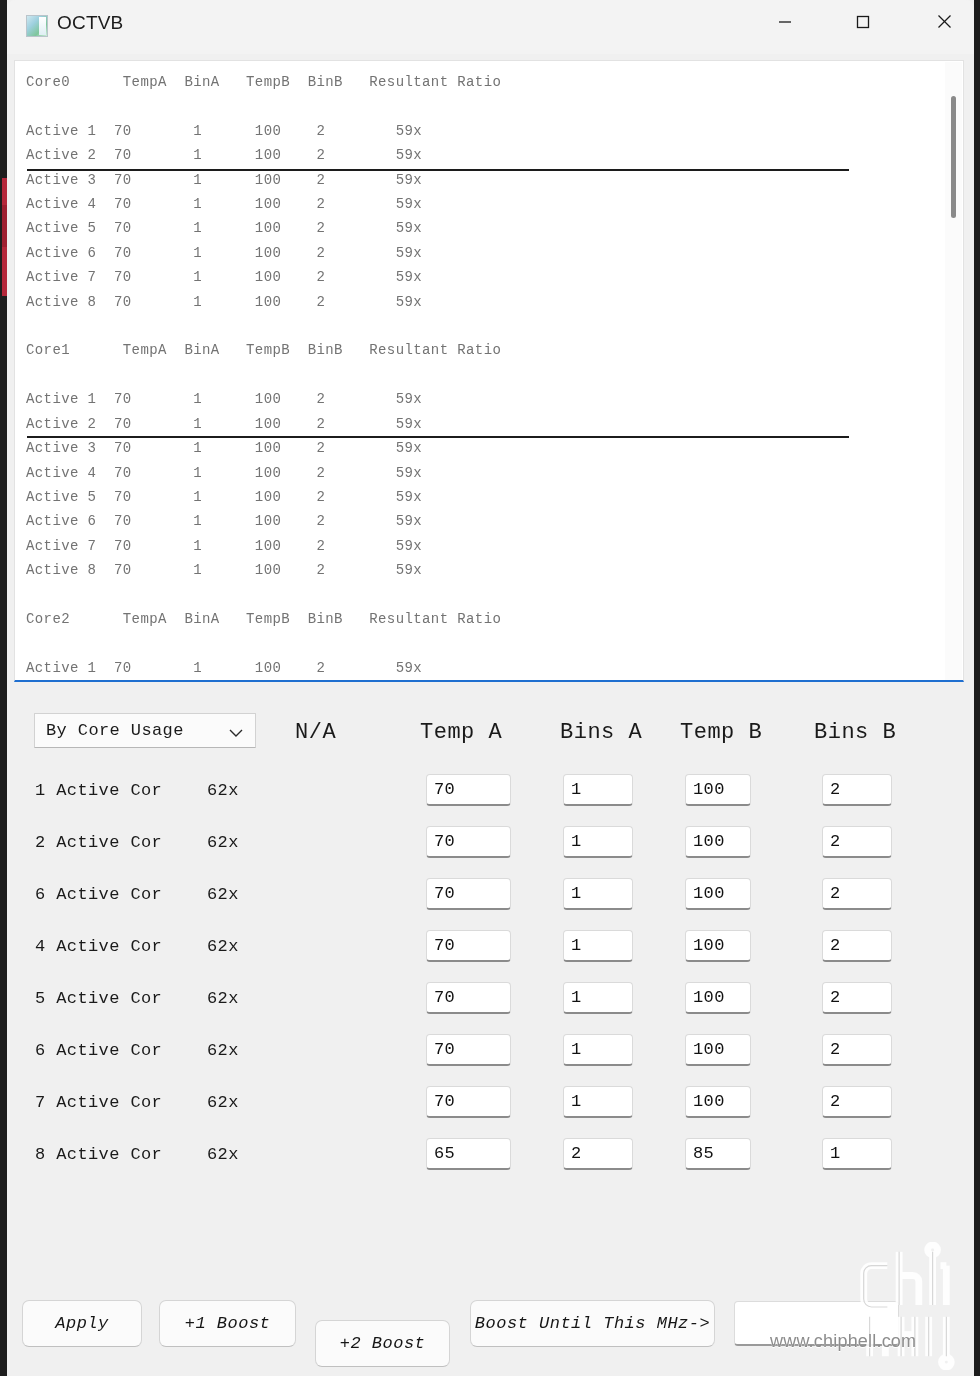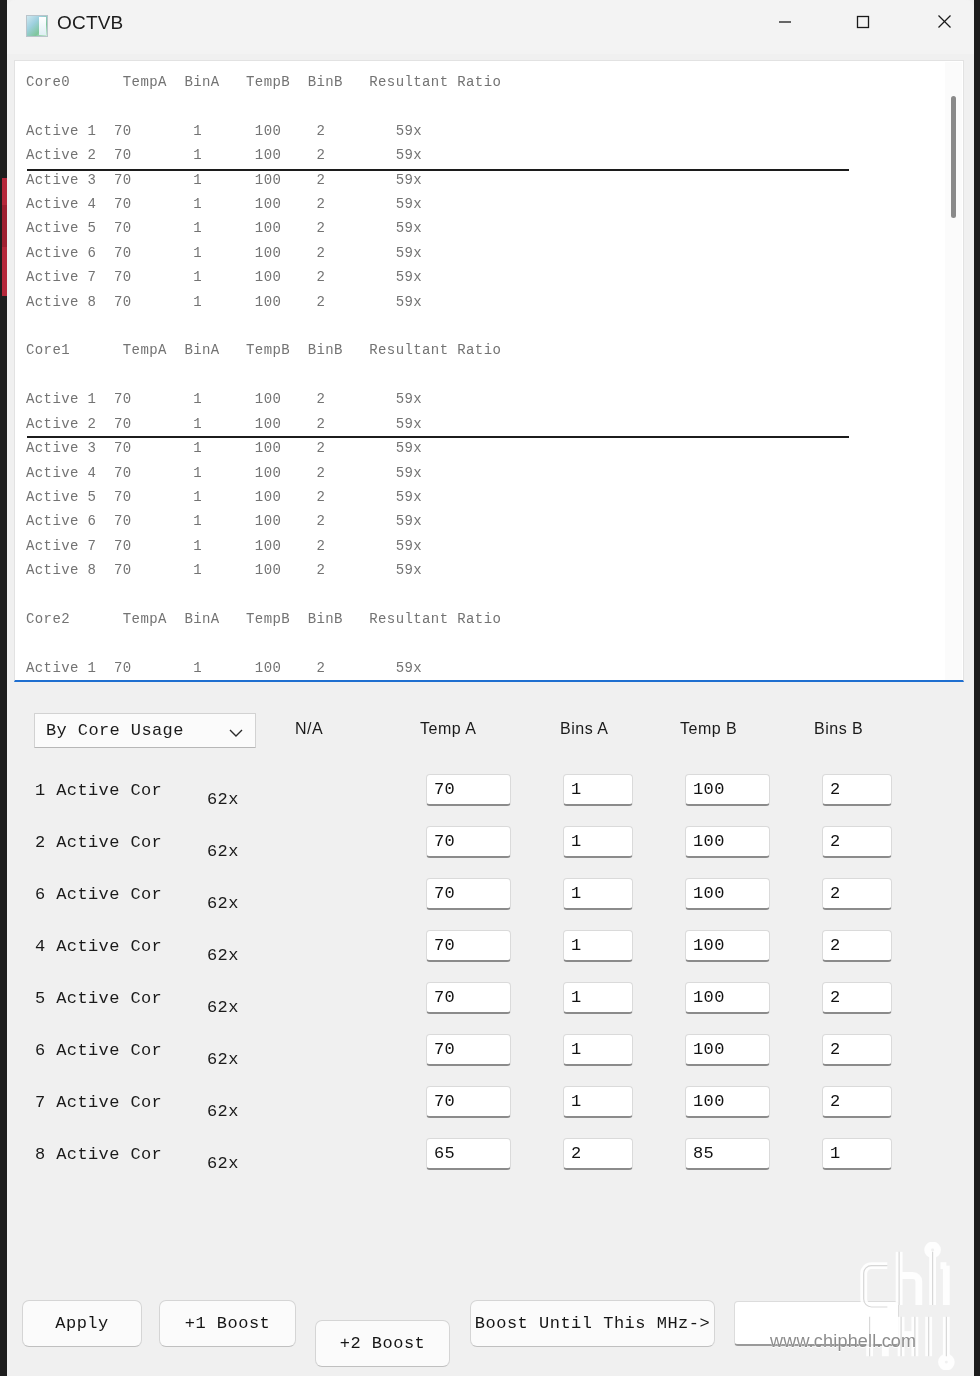--- a/index.html
+++ b/index.html
@@ -188,22 +188,22 @@
   #mode-select-chevron {
     position: absolute;
     right: 11px;
     top: 11px;
   }
 
   
   .col-head {
     position: absolute;
     top: 36px;
-    font-family: Liberation Sans, sans-serif;
-    font-size: 16px;
+    font-family: Liberation Mono, monospace;
+    font-size: 22px;
     color: #1a1a1a;
     letter-spacing: 0.5px;
     white-space: nowrap;
   }
   #head-na    { left: 288px; }
   #head-tempa { left: 413px; }
   #head-binsa { left: 553px; }
   #head-tempb { left: 673px; }
   #head-binsb { left: 807px; }
 
@@ -220,21 +220,21 @@
     top: 13px;
     font-family: "Liberation Mono", "DejaVu Sans Mono", monospace;
     font-size: 17px;
     color: #1a1a1a;
     letter-spacing: 0.4px;
     white-space: nowrap;
   }
   .row-ratio {
     position: absolute;
     left: 200px;
-    top: 22px;
+    top: 13px;
     font-family: "Liberation Mono", "DejaVu Sans Mono", monospace;
     font-size: 17px;
     color: #1a1a1a;
     letter-spacing: 0.4px;
   }
   .cfg-input {
     position: absolute;
     top: 6px;
     height: 32px;
     background: #ffffff;
@@ -245,21 +245,21 @@
     font-family: "Liberation Mono", "DejaVu Sans Mono", monospace;
     font-size: 17px;
     color: #111;
     letter-spacing: 0.4px;
     padding: 0 0 0 7px;
     line-height: 29px;
     outline: none;
   }
   .cfg-input.c-tempa { left: 419px; width: 85px; }
   .cfg-input.c-binsa { left: 556px; width: 70px; }
-  .cfg-input.c-tempb { left: 678px; width: 85px; }
+  .cfg-input.c-tempb { left: 678px; width: 66px; }
   .cfg-input.c-binsb { left: 815px; width: 70px; }
 
   
   #button-bar {
     position: absolute;
     left: 7px;
     top: 1276px;
     width: 967px;
     height: 100px;
     background: #f0f0f0;
@@ -276,20 +276,21 @@
     border-radius: 7px;
     box-sizing: border-box;
     display: flex;
     align-items: center;
     justify-content: center;
     font-family: "Liberation Mono", "DejaVu Sans Mono", monospace;
     font-size: 17px;
     color: #161616;
     letter-spacing: 0.5px;
     white-space: nowrap;
+    font-style: italic;
   }
   #btn-apply    { left: 15px;  width: 120px; }
   #btn-boost1   { left: 152px; width: 137px; }
   #btn-boost2   { left: 308px; width: 135px; margin-top: 20px; }
   #btn-boost-mhz{ left: 463px; width: 245px; }
 
   #mhz-input {
     position: absolute;
     left: 727px;
     top: 25px;

